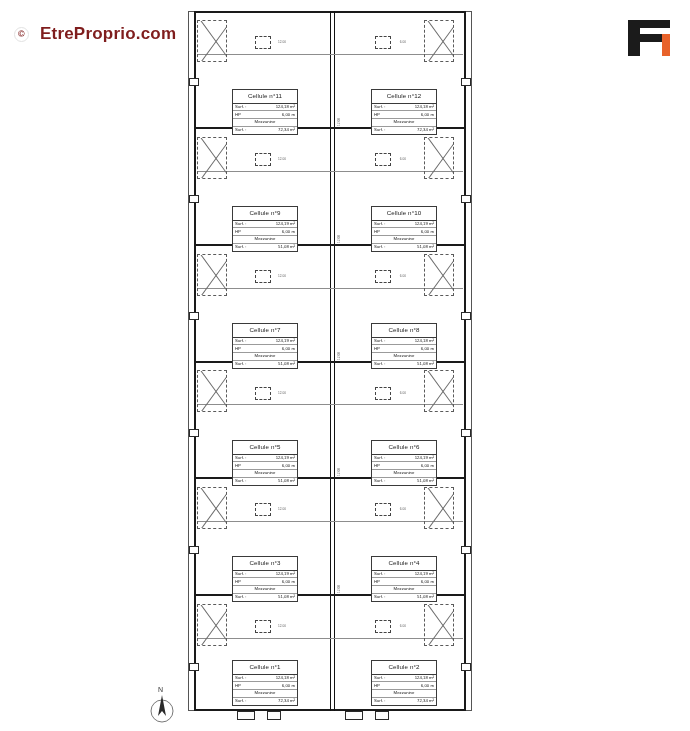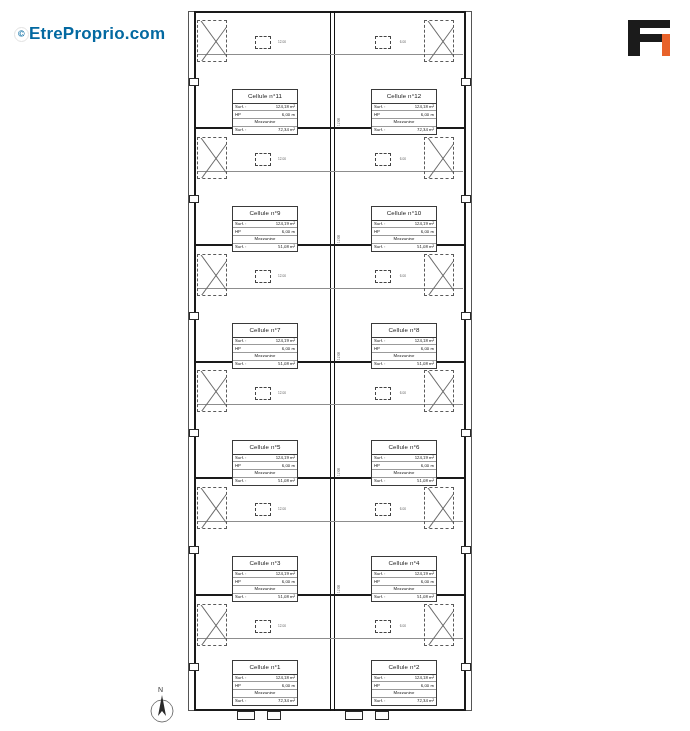--- a/index.html
+++ b/index.html
@@ -16,22 +16,22 @@
     font-family: "Liberation Sans", sans-serif;
   }
 
   
   #watermark {
     position: absolute;
     left: 14px;
     top: 24px;
     display: flex;
     align-items: center;
-    gap: 0;
-    color: #0369a1;
+    gap: 11px;
+    color: #7f1d1d;
     font-size: 17px;
     font-weight: bold;
     letter-spacing: 0.2px;
     user-select: none;
   }
   #watermark .circ {
     width: 13px; height: 13px;
     border: 1.6px solid #e2e2e2;
     border-radius: 50%;
     font-size: 9px;

